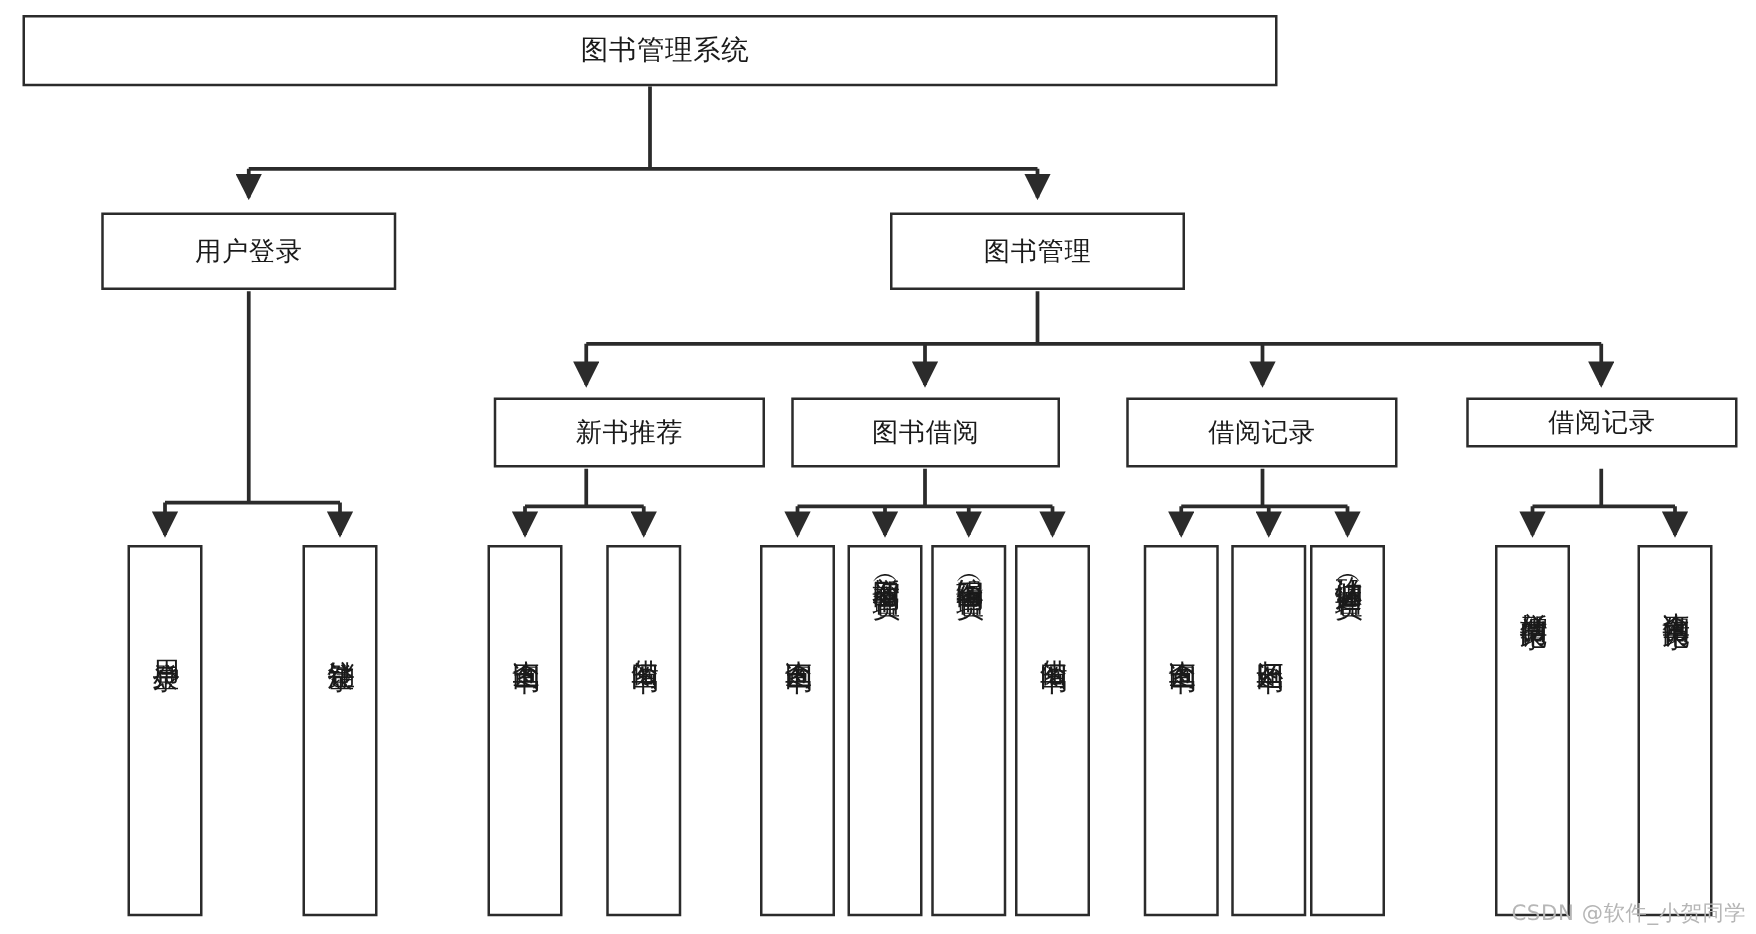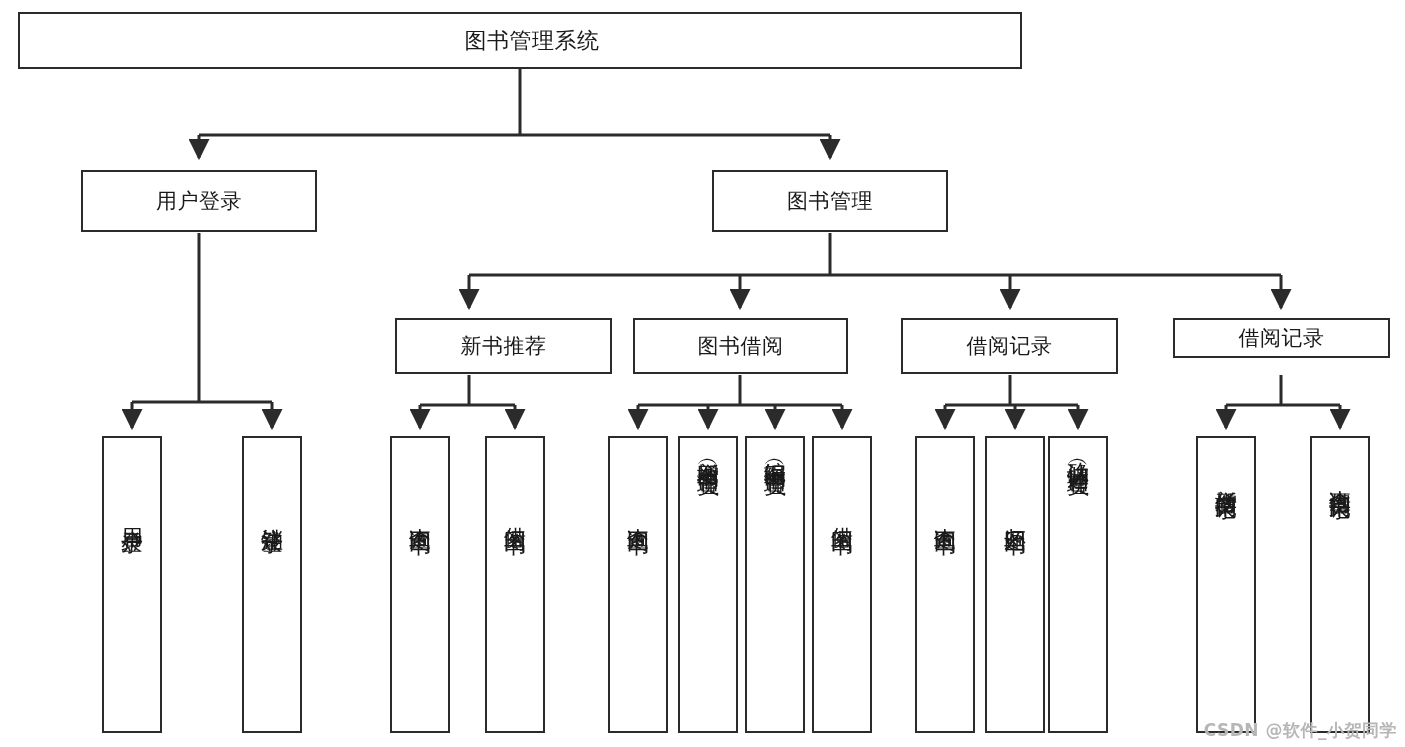--- a/index.html
+++ b/index.html
@@ -64,21 +64,20 @@
     white-space: nowrap;
   }
   .watermark {
     position: absolute;
     right: 8px;
     bottom: 5px;
     font-size: 17px;
     color: #b6b6b6;
     white-space: nowrap;
     letter-spacing: 0.5px;
-    font-weight: bold;
   }
 </style>
 </head>
 <body>
 
 <div id="canvas">
 
   <svg id="edges" viewBox="0 0 1405 747" xmlns="http://www.w3.org/2000/svg">
     <defs>
       <marker id="arrow" viewBox="0 0 10 10" refX="9" refY="5" markerWidth="7" markerHeight="7" orient="auto-start-reverse">

